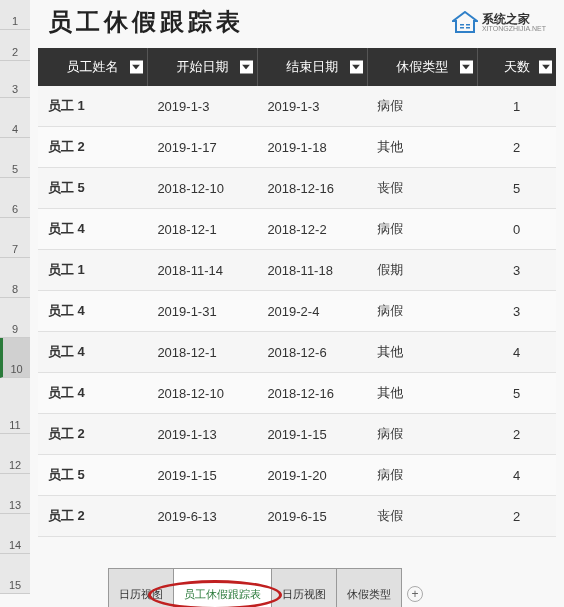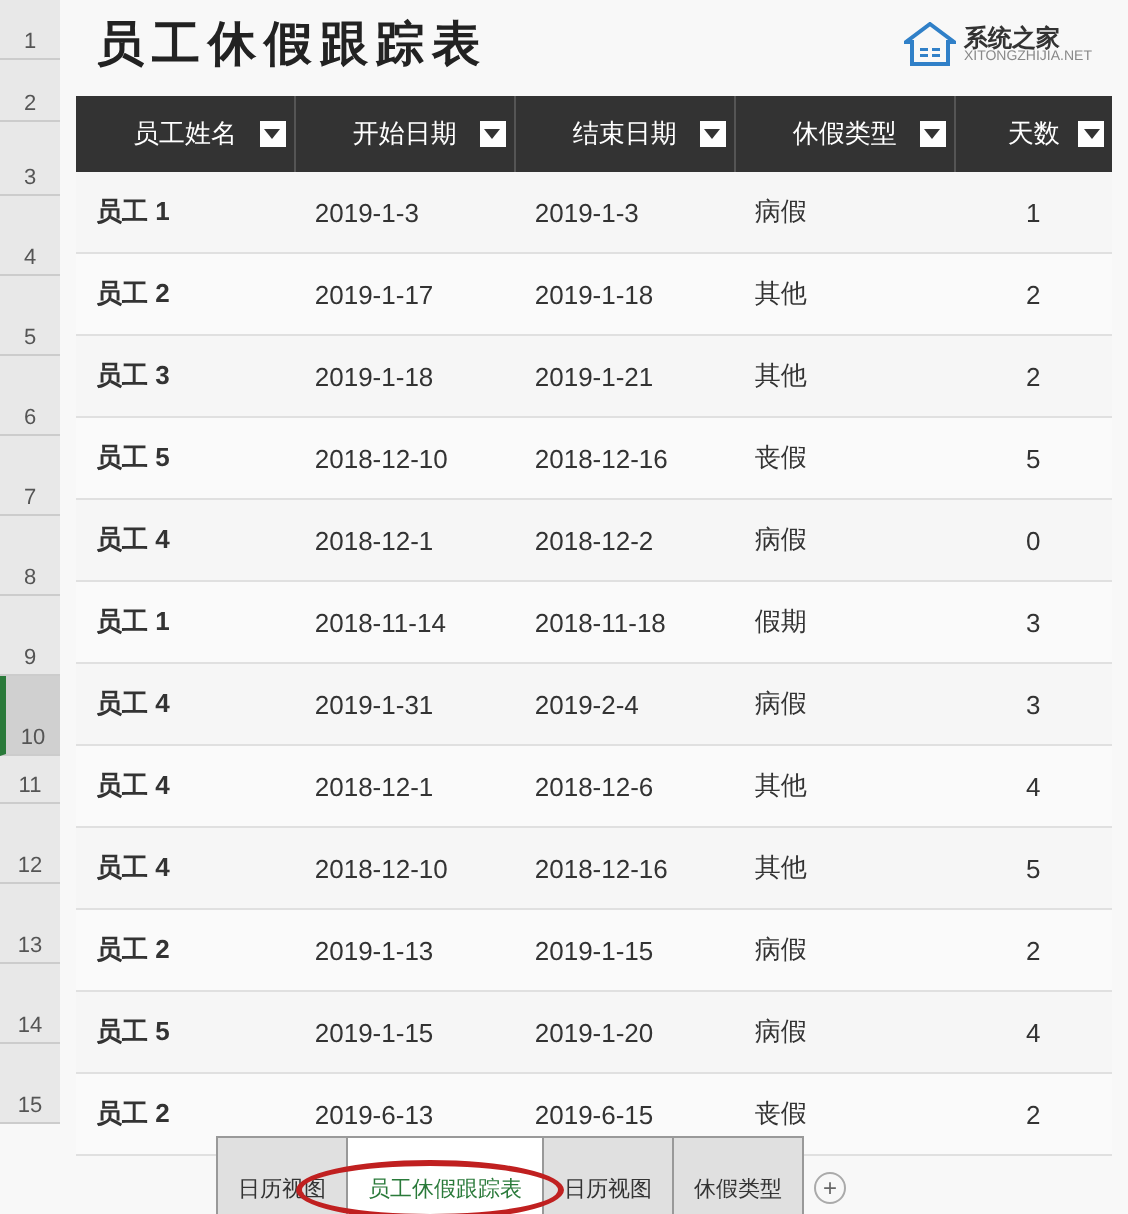--- a/index.html
+++ b/index.html
@@ -37,21 +37,21 @@
     <div class="row-header" style="height: 30px;">1</div>
     <div class="row-header" style="height: 31px;">2</div>
     <div class="row-header" style="height: 37px;">3</div>
     <div class="row-header" style="height: 40px;">4</div>
     <div class="row-header" style="height: 40px;">5</div>
     <div class="row-header" style="height: 40px;">6</div>
     <div class="row-header" style="height: 40px;">7</div>
     <div class="row-header" style="height: 40px;">8</div>
     <div class="row-header" style="height: 40px;">9</div>
     <div class="row-header selected" style="height: 40px;">10</div>
-    <div class="row-header" style="height: 24px;">11</div>
+    <div class="row-header" style="height: 56px;">11</div>
     <div class="row-header" style="height: 40px;">12</div>
     <div class="row-header" style="height: 40px;">13</div>
     <div class="row-header" style="height: 40px;">14</div>
     <div class="row-header" style="height: 40px;">15</div>
   </div>
 
 <div class="main">
   <div class="title-row">
     <div class="title">员工休假跟踪表</div>
     <div class="logo">
@@ -104,27 +104,20 @@
           <td>员工 1</td>
           <td>2019-1-3</td>
           <td>2019-1-3</td>
           <td>病假</td>
           <td class="days">1</td>
         </tr>
         <tr>
           <td>员工 2</td>
           <td>2019-1-17</td>
           <td>2019-1-18</td>
-          <td>其他</td>
-          <td class="days">2</td>
-        </tr>
-        <tr>
-          <td>员工 3</td>
-          <td>2019-1-18</td>
-          <td>2019-1-21</td>
           <td>其他</td>
           <td class="days">2</td>
         </tr>
         <tr>
           <td>员工 5</td>
           <td>2018-12-10</td>
           <td>2018-12-16</td>
           <td>丧假</td>
           <td class="days">5</td>
         </tr>

